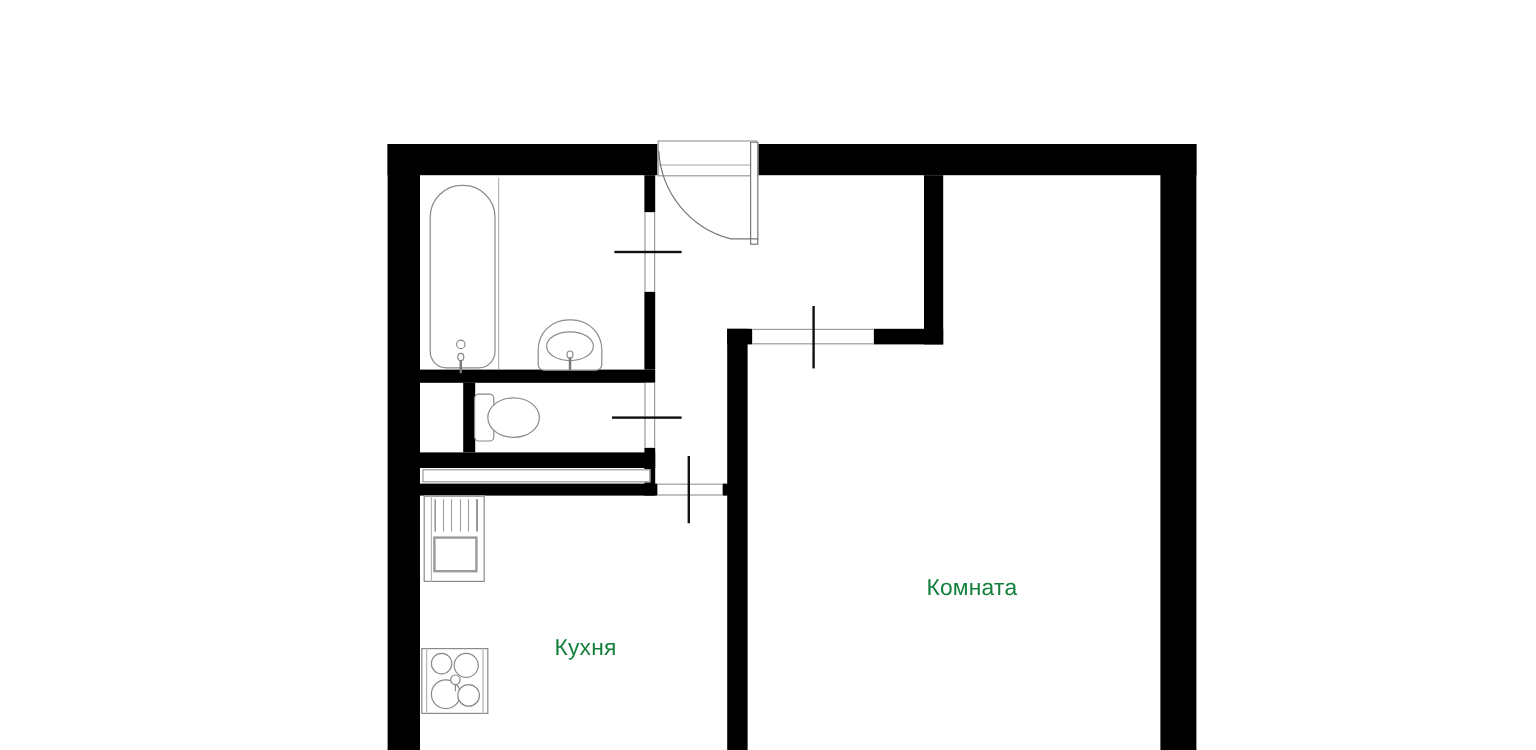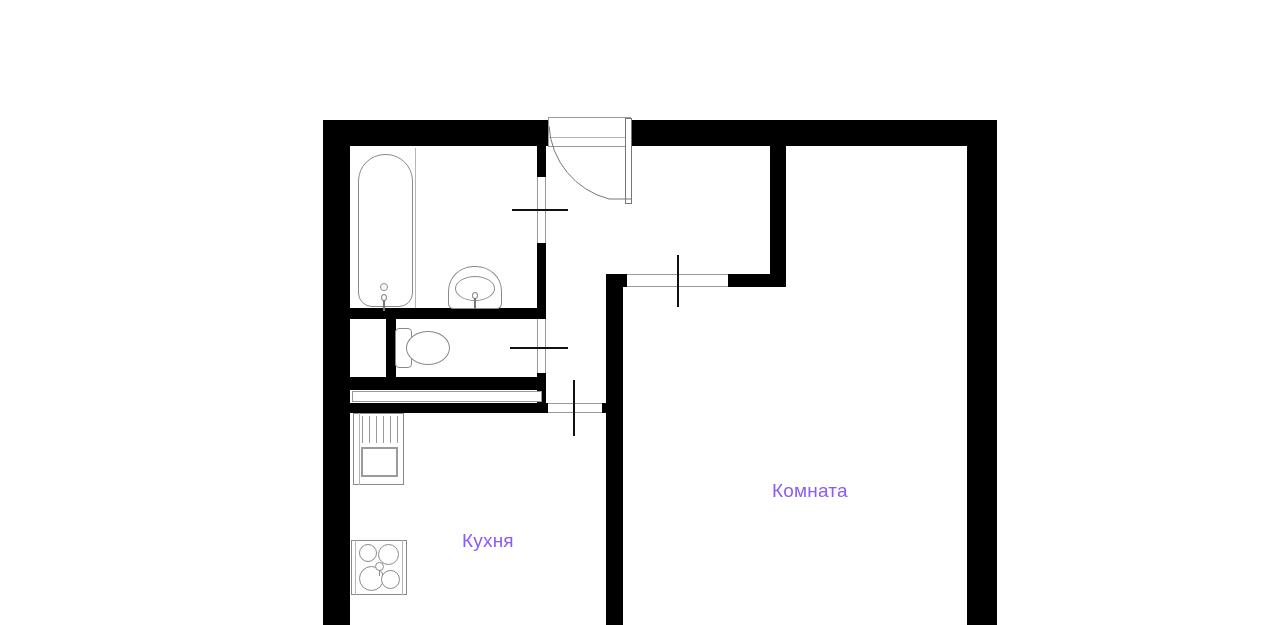--- a/index.html
+++ b/index.html
@@ -6,21 +6,21 @@
   body{width:1280px;height:625px;position:relative;overflow:hidden;
        font-family:"Liberation Sans",sans-serif;}
   .plan{position:absolute;left:0;top:0;width:1280px;height:625px;}
   .abs{position:absolute;box-sizing:border-box;}
   .wall{position:absolute;background:#000;box-sizing:border-box;}
   .tick{position:absolute;background:#111;box-sizing:border-box;}
   .fix{position:absolute;box-sizing:border-box;border:1px solid #8a8a8a;background:#fff;}
   .line{position:absolute;background:#b5b5b5;}
   .open-v{position:absolute;box-sizing:border-box;border-left:1px solid #9a9a9a;border-right:1px solid #9a9a9a;background:#fff;}
   .open-h{position:absolute;box-sizing:border-box;border-top:1px solid #9a9a9a;border-bottom:1px solid #9a9a9a;background:#fff;}
-  .room-label{position:absolute;font-size:19px;line-height:20px;color:#8b5cf6;letter-spacing:0.2px;white-space:nowrap;}
+  .room-label{position:absolute;font-size:19px;line-height:20px;color:#15803d;letter-spacing:0.2px;white-space:nowrap;}
   .circ{border-radius:50%;}
 </style>
 </head>
 <body>
 
 <div class="plan">
 
   <div class="wall" style="left:323px;top:120px;width:27px;height:505px;"></div>
   <div class="wall" style="left:323px;top:120px;width:225px;height:26px;"></div>
   <div class="wall" style="left:631px;top:120px;width:366px;height:26px;"></div>

